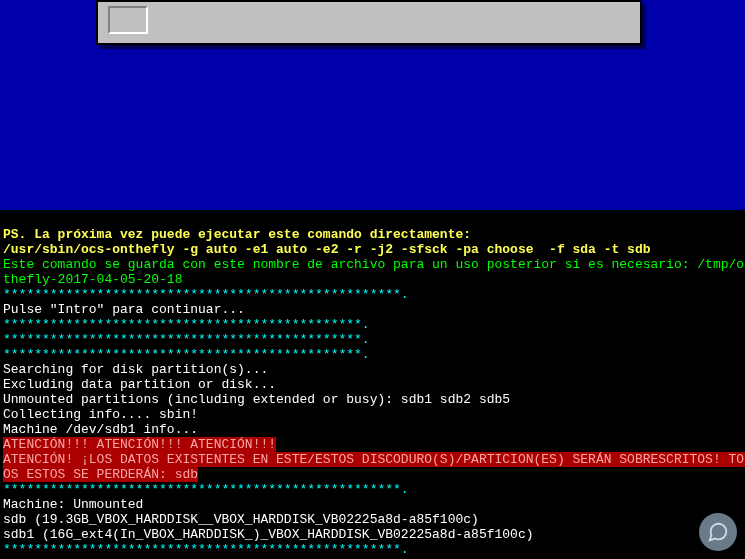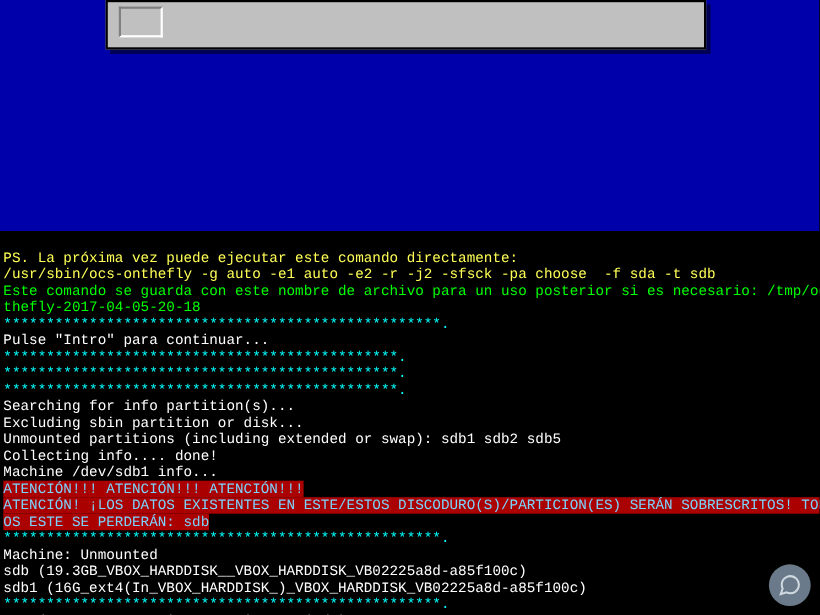--- a/index.html
+++ b/index.html
@@ -42,25 +42,25 @@
       border: 2px solid #808080;
       border-right-color: #fff;
       border-bottom-color: #fff;
       background: #c0c0c0;
     }
     .terminal {
       padding: 2px 3px;
       white-space: pre;
       overflow: hidden;
     }
-    .yellow { color: #ffff55; }
+    .yellow { color: #ffff55; font-weight: bold; }
     .green { color: #00ff00; }
     .cyan { color: #00ffff; }
     .white { color: #ffffff; }
-    .red-bg { background: #aa0000; color: #7dd3fc; }
+    .red-bg { background: #aa0000; color: #fca5a5; }
     .chat-icon {
       position: absolute;
       bottom: 8px;
       right: 8px;
       width: 38px;
       height: 38px;
       border-radius: 50%;
       background: #6a7a8a;
       display: flex;
       align-items: center;
@@ -87,28 +87,28 @@
 <div class="terminal">
 <span class="yellow">PS. La próxima vez puede ejecutar este comando directamente:</span>
 <span class="yellow">/usr/sbin/ocs-onthefly -g auto -e1 auto -e2 -r -j2 -sfsck -pa choose  -f sda -t sdb</span>
 <span class="green">Este comando se guarda con este nombre de archivo para un uso posterior si es necesario: /tmp/ocs-on</span>
 <span class="green">thefly-2017-04-05-20-18</span>
 <span class="cyan">***************************************************.</span>
 <span class="white">Pulse "Intro" para continuar...</span>
 <span class="cyan">**********************************************.</span>
 <span class="cyan">**********************************************.</span>
 <span class="cyan">**********************************************.</span>
-<span class="white">Searching for info partition(s)...</span>
-<span class="white">Excluding sbin partition or disk...</span>
-<span class="white">Unmounted partitions (including extended or swap): sdb1 sdb2 sdb5</span>
-<span class="white">Collecting info.... done!</span>
+<span class="white">Searching for disk partition(s)...</span>
+<span class="white">Excluding data partition or disk...</span>
+<span class="white">Unmounted partitions (including extended or busy): sdb1 sdb2 sdb5</span>
+<span class="white">Collecting info.... sbin!</span>
 <span class="white">Machine /dev/sdb1 info...</span>
 <span class="red-bg">ATENCIÓN!!! ATENCIÓN!!! ATENCIÓN!!!</span>
 <span class="red-bg">ATENCIÓN! ¡LOS DATOS EXISTENTES EN ESTE/ESTOS DISCODURO(S)/PARTICION(ES) SERÁN SOBRESCRITOS! TODOS L</span>
-<span class="red-bg">OS ESTE SE PERDERÁN: sdb</span>
+<span class="red-bg">OS ESTOS SE PERDERÁN: sdb</span>
 <span class="cyan">***************************************************.</span>
 <span class="white">Machine: Unmounted</span>
 <span class="white">sdb (19.3GB_VBOX_HARDDISK__VBOX_HARDDISK_VB02225a8d-a85f100c)</span>
 <span class="white">sdb1 (16G_ext4(In_VBOX_HARDDISK_)_VBOX_HARDDISK_VB02225a8d-a85f100c)</span>
 <span class="cyan">***************************************************.</span>
 <span class="white">¿Está seguro que quiere continuar? (y/n) </span>
 </div>
 
 <div class="chat-icon">
   <svg viewBox="0 0 24 24">

